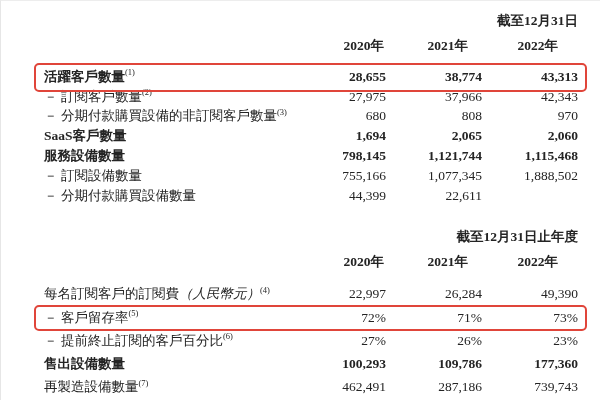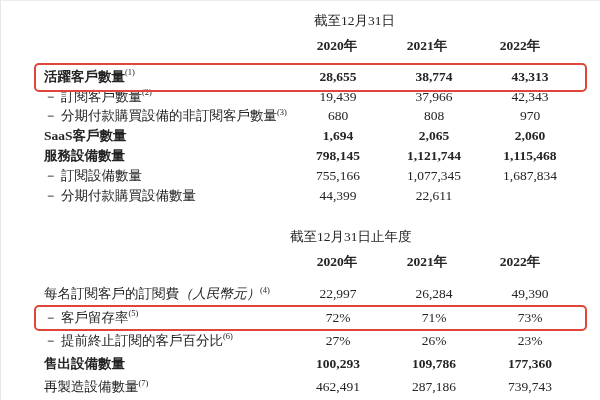--- a/index.html
+++ b/index.html
@@ -10,22 +10,22 @@
   }
   .page{
     position:relative;width:600px;height:400px;box-sizing:border-box;
     padding:12px 0 0 43px;overflow:hidden;
     border-top:1px solid #ededed;border-left:1px solid #e6e6e6;
   }
   .tbl{width:534px;font-size:13.5px;}
   .tr{display:flex;position:relative;}
   .td{box-sizing:border-box;}
   .label{width:246px;}
-  .num{width:96px;text-align:center;}
-  .span3{width:288px;text-align:left;font-weight:normal;}
+  .num{width:96px;text-align:right;}
+  .span3{width:288px;text-align:right;font-weight:bold;}
   .period{height:16px;line-height:16px;}
   .years{margin-top:9px;height:16px;line-height:16px;font-weight:bold;}
   .years .num:nth-child(2){padding-right:2px;}
   .years .num:nth-child(3){padding-right:14px;}
   .years .num:nth-child(4){padding-right:20px;}
   .t1 .period .span3{padding-left:24px;}
   .rows{margin-top:13px;}
   .t2 .rows{margin-top:13px;}
   .tr.data{align-items:center;}
   .t1 .tr.data{height:19.8px;}
@@ -62,21 +62,21 @@
     <div class="rows">
       <div class="tr data b">
         <div class="hl-box"></div>
         <div class="td label"><span>活躍客戶數量</span><span class="note"></span><sup>(1)</sup></div>
         <div class="td num">28,655</div>
         <div class="td num">38,774</div>
         <div class="td num">43,313</div>
       </div>
       <div class="tr data">
         <div class="td label"><span>－ 訂閱客戶數量</span><span class="note"></span><sup>(2)</sup></div>
-        <div class="td num">19,439</div>
+        <div class="td num">27,975</div>
         <div class="td num">37,966</div>
         <div class="td num">42,343</div>
       </div>
       <div class="tr data">
         <div class="td label"><span>－ 分期付款購買設備的非訂閱客戶數量</span><span class="note"></span><sup>(3)</sup></div>
         <div class="td num">680</div>
         <div class="td num">808</div>
         <div class="td num">970</div>
       </div>
       <div class="tr data b">
@@ -88,21 +88,21 @@
       <div class="tr data b">
         <div class="td label"><span>服務設備數量</span><span class="note"></span><sup></sup></div>
         <div class="td num">798,145</div>
         <div class="td num">1,121,744</div>
         <div class="td num">1,115,468</div>
       </div>
       <div class="tr data">
         <div class="td label"><span>－ 訂閱設備數量</span><span class="note"></span><sup></sup></div>
         <div class="td num">755,166</div>
         <div class="td num">1,077,345</div>
-        <div class="td num">1,687,834</div>
+        <div class="td num">1,888,502</div>
       </div>
       <div class="tr data">
         <div class="td label"><span>－ 分期付款購買設備數量</span><span class="note"></span><sup></sup></div>
         <div class="td num">44,399</div>
         <div class="td num">22,611</div>
       </div>
     </div>
   </div>
 
   <div class="tbl t2">

